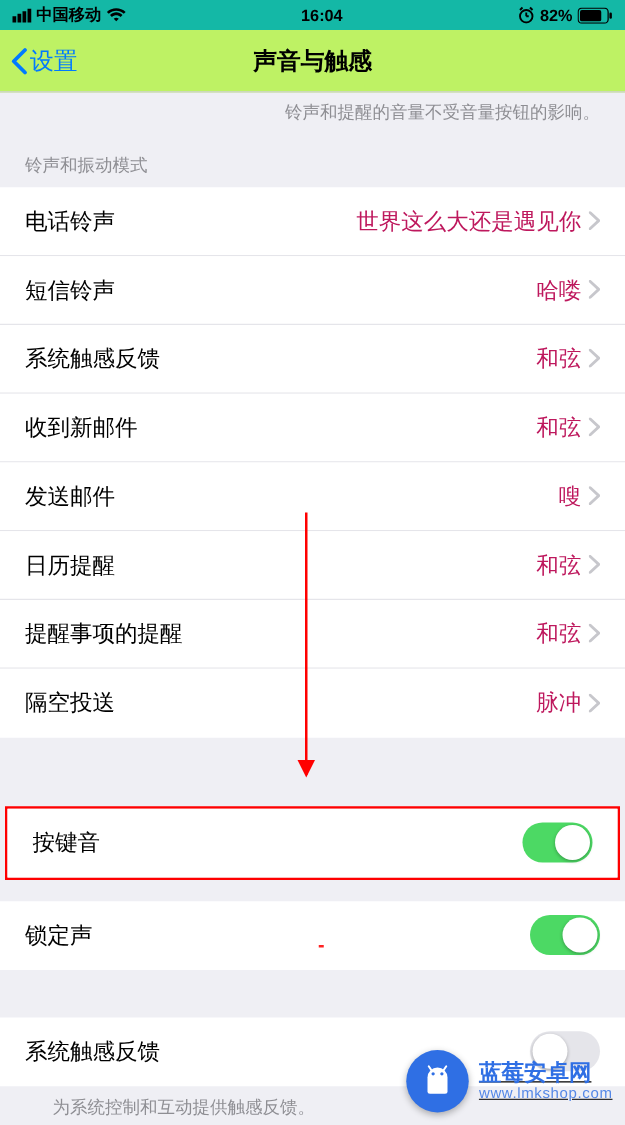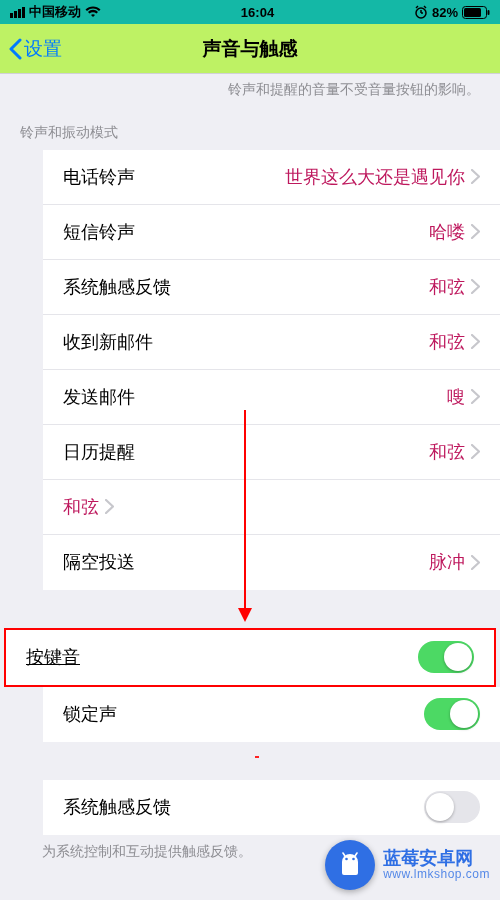--- a/index.html
+++ b/index.html
@@ -67,21 +67,21 @@
     padding: 6px 20px 10px;
     line-height: 1.4;
     text-align: right;
   }
   .section-header {
     font-size: 14px;
     color: #8e8e93;
     padding: 14px 20px 8px;
   }
   
-  .group { background:#fff;margin-left:43px; }
+  .group { background:#fff; }
   .row {
     min-height: 55px;
     padding: 0 20px;
     display: flex;
     align-items: center;
     justify-content: space-between;
     border-bottom: 1px solid #e5e5ea;
     background:#fff;
   }
   .row:last-child { border-bottom: 0; }
@@ -123,22 +123,21 @@
     background:#fff;
     border-radius:50%;
     box-shadow:0 1px 3px rgba(0,0,0,0.3);
   }
   .switch.off .knob { right:auto; left:2px; }
   
   .spacer { height: 38px; }
   
   .highlight {
     border: 2px solid #ff0000;
-    margin: 0 4px;
-    text-decoration: underline;
+    margin: 17px 4px;
   }
   
   .arrow-annotation {
     position:absolute;
     left: 244px;
     top: 410px;
     width: 2px;
     height: 210px;
     background:#ff0000;
     pointer-events:none;
@@ -176,21 +175,21 @@
     width:50px;height:50px;
     background:#2f6fe4;
     border-radius:50%;
     display:flex;
     align-items:center;
     justify-content:center;
     position:relative;
     box-shadow:0 2px 6px rgba(0,0,0,.3);
   }
   .wm-badge svg { display:block; }
-  .wm-text { display:flex; flex-direction:column; line-height:1.1; }
+  .wm-text { display:flex; flex-direction:column; line-height:1.1;text-decoration:underline; }
   .wm-text .t1 { font-size:18px; font-weight:700; color:#2f6fe4; }
   .wm-text .t2 { font-size:12px; color:#2f6fe4; letter-spacing:0.5px; opacity:.8; }
   .footer-note {
     font-size:14px;
     color:#8e8e93;
     padding:8px 20px;
     margin-left:22px;
   }
 </style>
 </head>
@@ -310,20 +309,21 @@
     <div class="right">
       <div class="value">和弦</div>
       <span class="chev-right">
           <svg width="9" height="15" viewBox="0 0 9 15">
             <polyline points="1,1 8,7.5 1,14" fill="none" stroke="#c7c7cc" stroke-width="2.2" stroke-linecap="round" stroke-linejoin="round"></polyline>
           </svg>
         </span>
     </div>
   </div>
   <div class="row">
+    <div class="label">提醒事项的提醒</div>
     <div class="right">
       <div class="value">和弦</div>
       <span class="chev-right">
           <svg width="9" height="15" viewBox="0 0 9 15">
             <polyline points="1,1 8,7.5 1,14" fill="none" stroke="#c7c7cc" stroke-width="2.2" stroke-linecap="round" stroke-linejoin="round"></polyline>
           </svg>
         </span>
     </div>
   </div>
   <div class="row">

